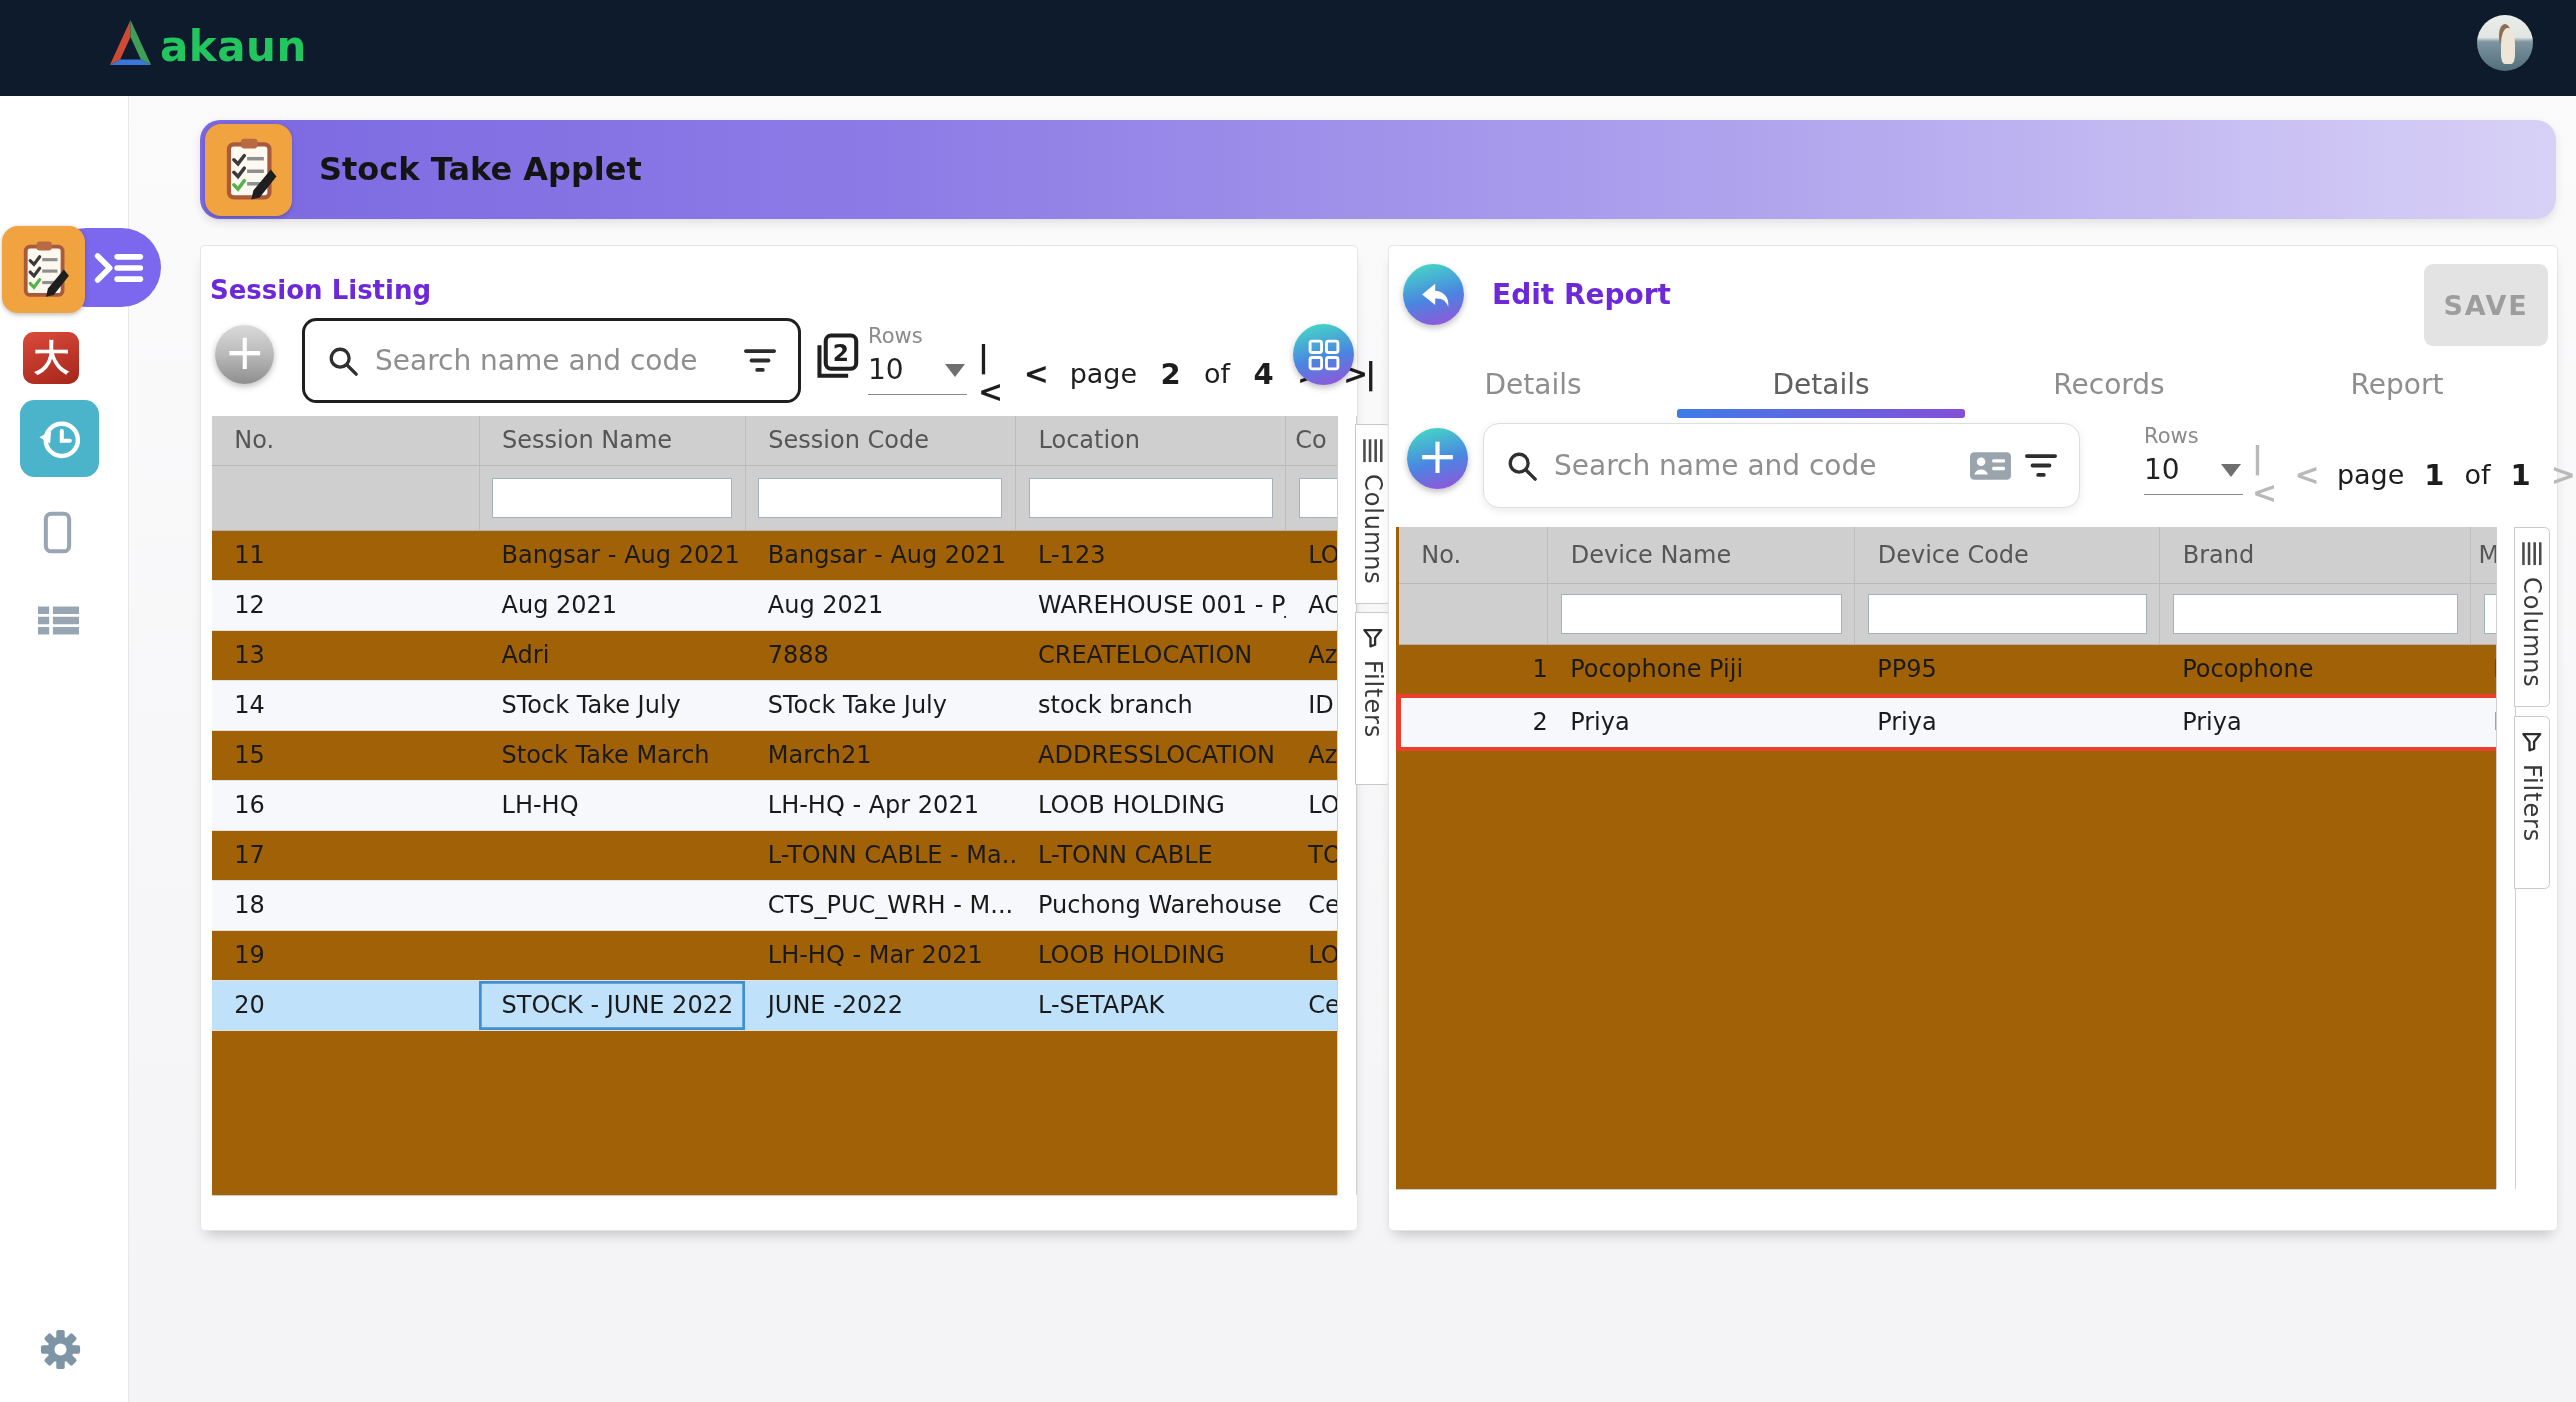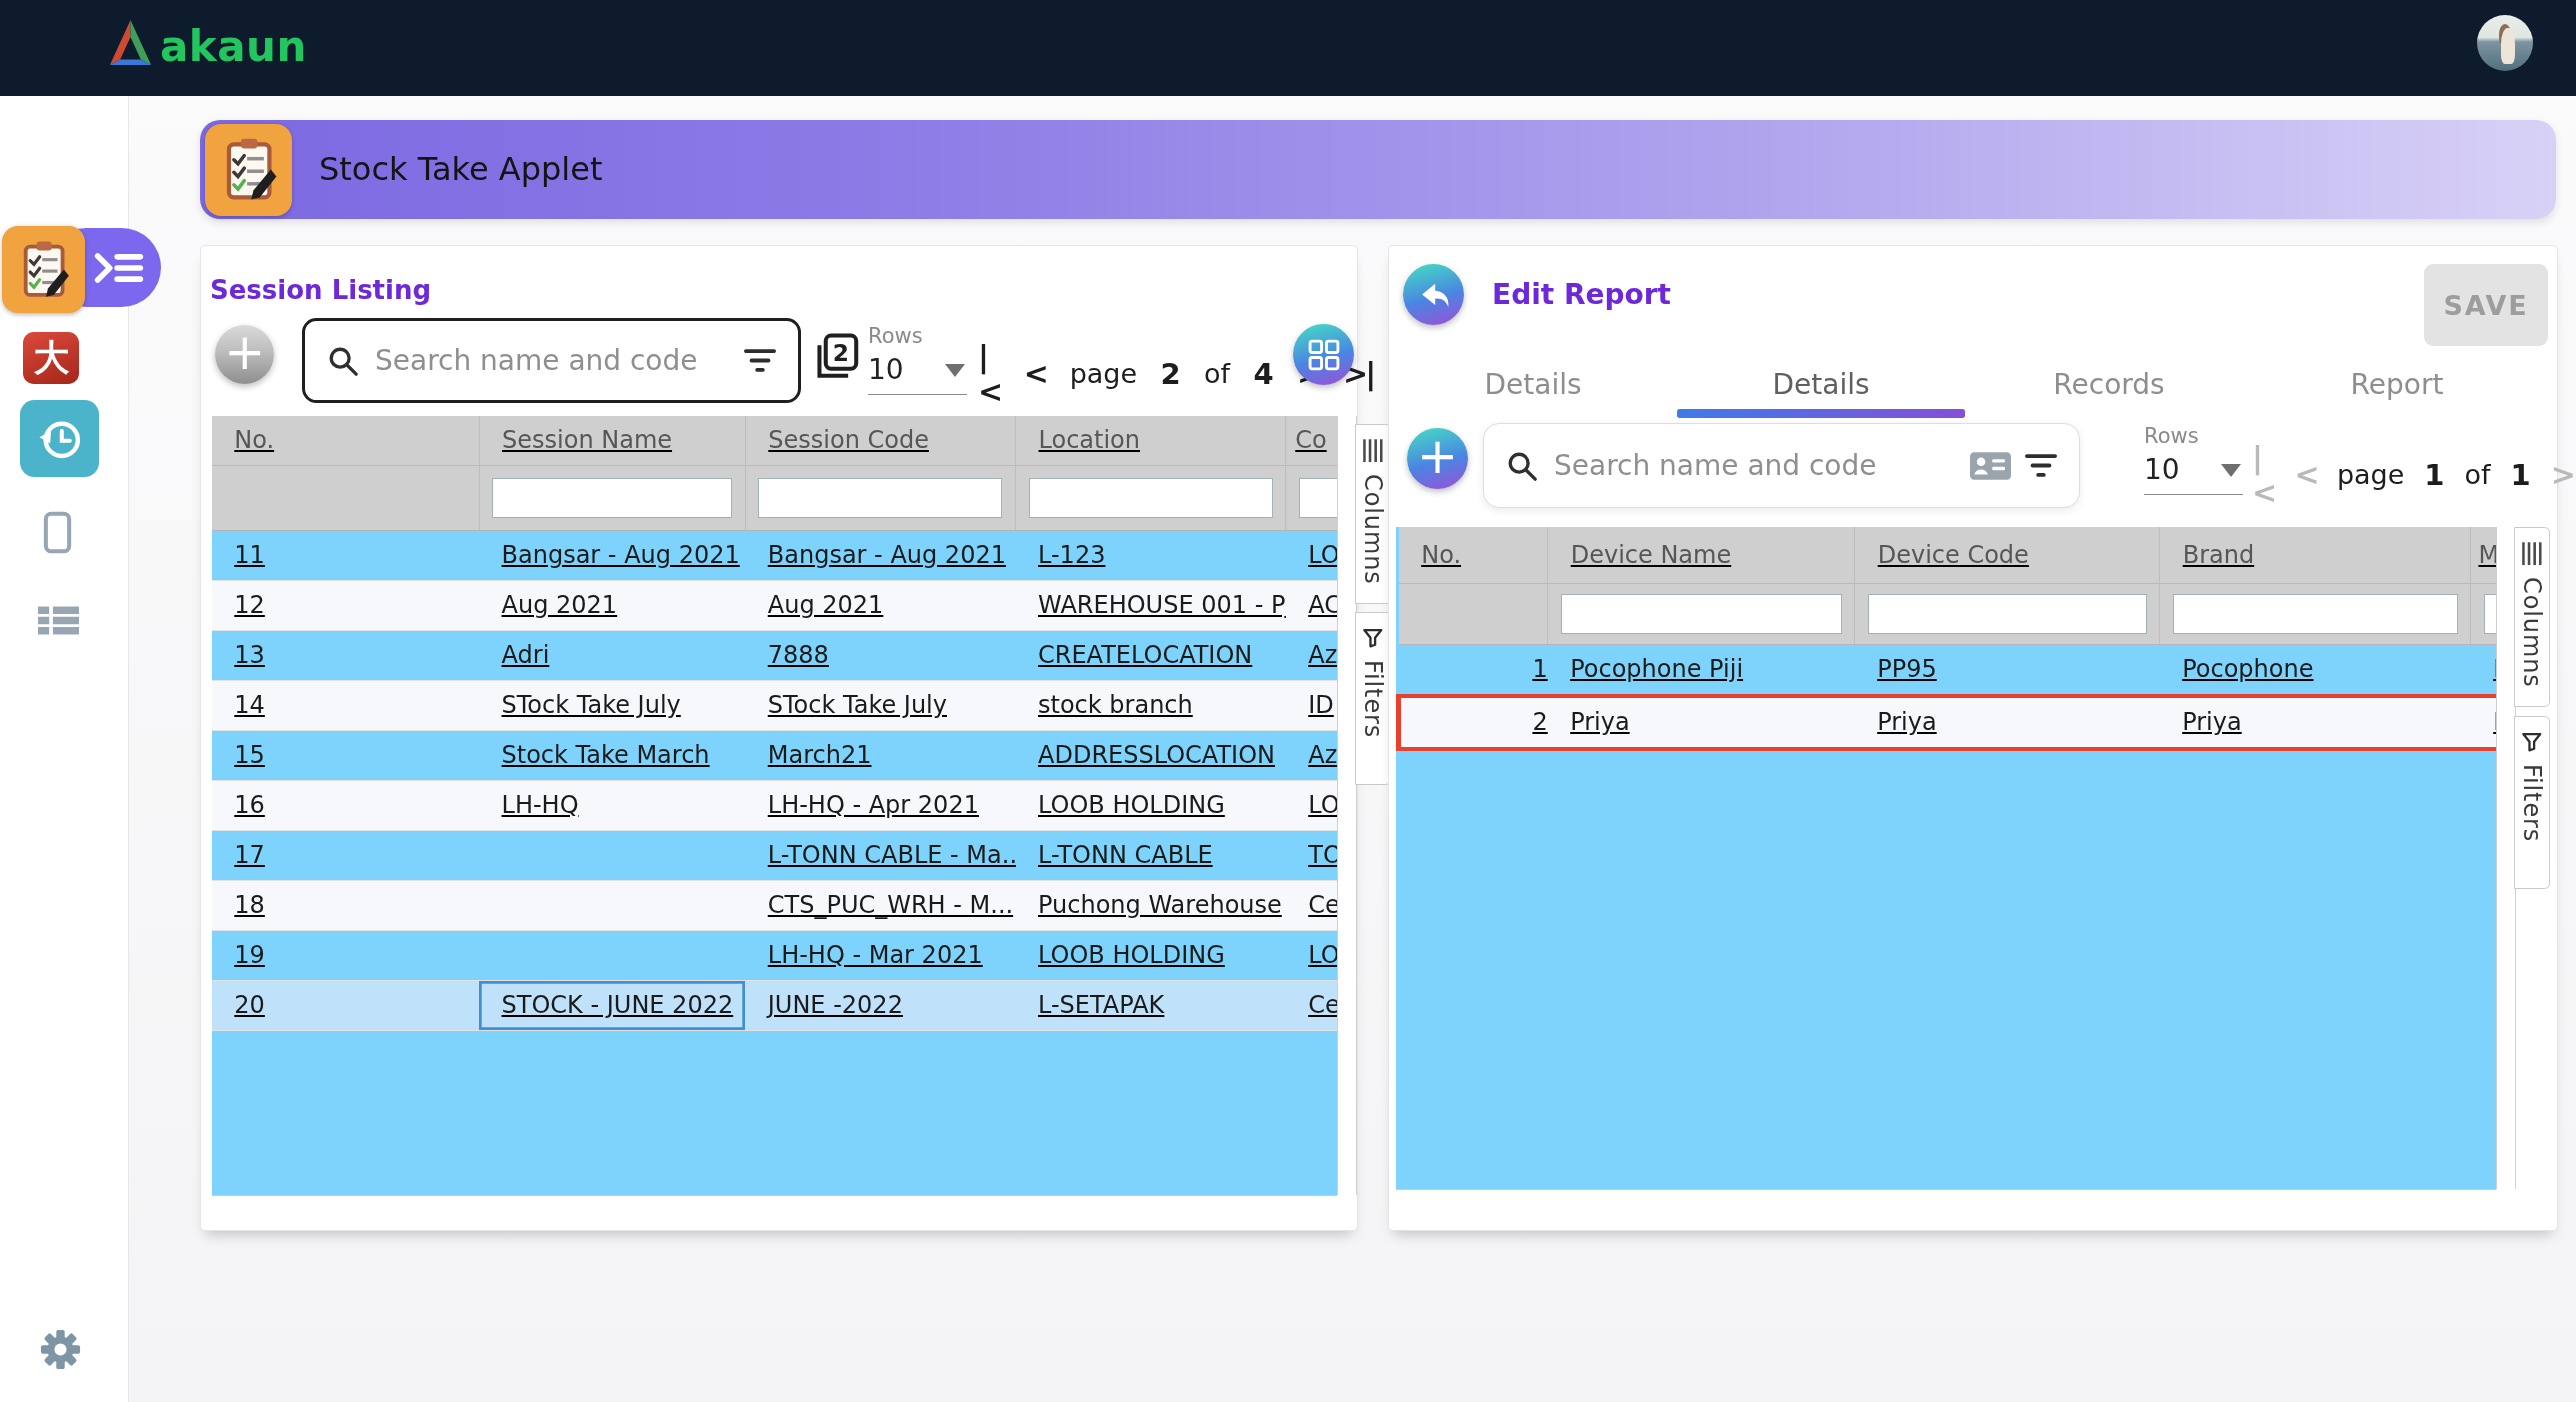--- a/index.html
+++ b/index.html
@@ -27,21 +27,21 @@
     background:linear-gradient(160deg,#da4a3c 0%,#a52619 100%);color:#fff;font-size:36px;font-weight:700;}
   .tile-teal{left:20px;top:304px;width:79px;height:77px;border-radius:14.4px;background:#4cb4ca;}
   .side-ic{position:absolute;}
 
   
   .banner{left:200px;top:120px;width:2356px;height:99px;border-radius:20px;
     background:linear-gradient(90deg,#7c69e2 0%,#8d7ce6 30%,#b2a6ee 68%,#d8d1f6 100%);
     box-shadow:0 3.6px 9px rgba(0,0,0,.10);}
   .banner-tile{position:absolute;left:5.4px;top:3.6px;width:87px;height:92px;border-radius:16px;background:#f0a33f;
     display:flex;align-items:center;justify-content:center;box-shadow:0 1.8px 4.5px rgba(0,0,0,.22);}
-  .banner-title{position:absolute;left:119px;top:0;height:99px;line-height:99px;font-size:32px;color:#141414;font-weight:400;}
+  .banner-title{position:absolute;left:119px;top:0;height:99px;line-height:99px;font-size:32px;color:#141414;font-weight:700;}
 
   
   .panel{background:#fff;border:0.9px solid #e5e5e5;border-radius:4.5px;
     box-shadow:0 9px 12.6px -6.3px rgba(0,0,0,.22);}
   .panel-left{left:200px;top:245px;width:1156px;height:984px;}
   .panel-right{left:1388px;top:245px;width:1168px;height:984px;}
   .panel-title{font-size:26px;font-weight:600;color:#6d28d9;}
 
   
   .rbtn{border-radius:50%;display:flex;align-items:center;justify-content:center;box-shadow:0 2.7px 6.3px rgba(0,0,0,.25);}
@@ -64,21 +64,21 @@
   .rowsctl .tri{position:absolute;right:1.8px;top:10.8px;width:0;height:0;
     border-left:10.8px solid transparent;border-right:10.8px solid transparent;border-top:13.5px solid #6f6f6f;}
 
   
   .pager{display:flex;align-items:center;gap:23.4px;font-size:27px;color:#1d1d1d;}
   .pager .glyph{font-size:30px;font-weight:600;letter-spacing:-2.7px;}
   .pager .num{font-weight:700;font-size:29px;}
   .pg-grey{color:#b9b9b9;}
 
   
-  .table-wrap{background:#7dd3fc;border-bottom:1.8px solid #cccccc;overflow:hidden;text-decoration:underline;}
+  .table-wrap{background:#a16207;border-bottom:1.8px solid #cccccc;overflow:hidden;}
   table.grid{border-collapse:collapse;table-layout:fixed;width:100%;}
   table.grid th{background:#cfcfcf;font-weight:400;font-size:24px;color:#565656;text-align:left;
     padding:0 0 0 22.5px;white-space:nowrap;overflow:hidden;}
   table.grid th+th, table.grid .filter-row td+td{border-left:1.8px solid #bdbdbd;}
   table.grid .filter-row td{background:#cfcfcf;padding:9px 12.6px;border-top:1.8px solid #b9b9b9;border-bottom:1.8px solid #b5b5b5;overflow:hidden;}
   table.grid .filter-row input{width:100%;height:40px;border:1.8px solid #9fb3b8;background:#fff;outline:none;
     box-sizing:border-box;font-size:23.4px;padding:0 9px;font-family:"DejaVu Sans",sans-serif;}
   table.grid td{font-size:24px;color:#1a1a1a;padding:0 0 0 22.5px;white-space:nowrap;overflow:hidden;}
   table.grid tbody td{border-bottom:1.8px solid #e2e2e2;height:49px;}
   table.grid tbody tr:nth-child(even){background:#f7f8fb;}

